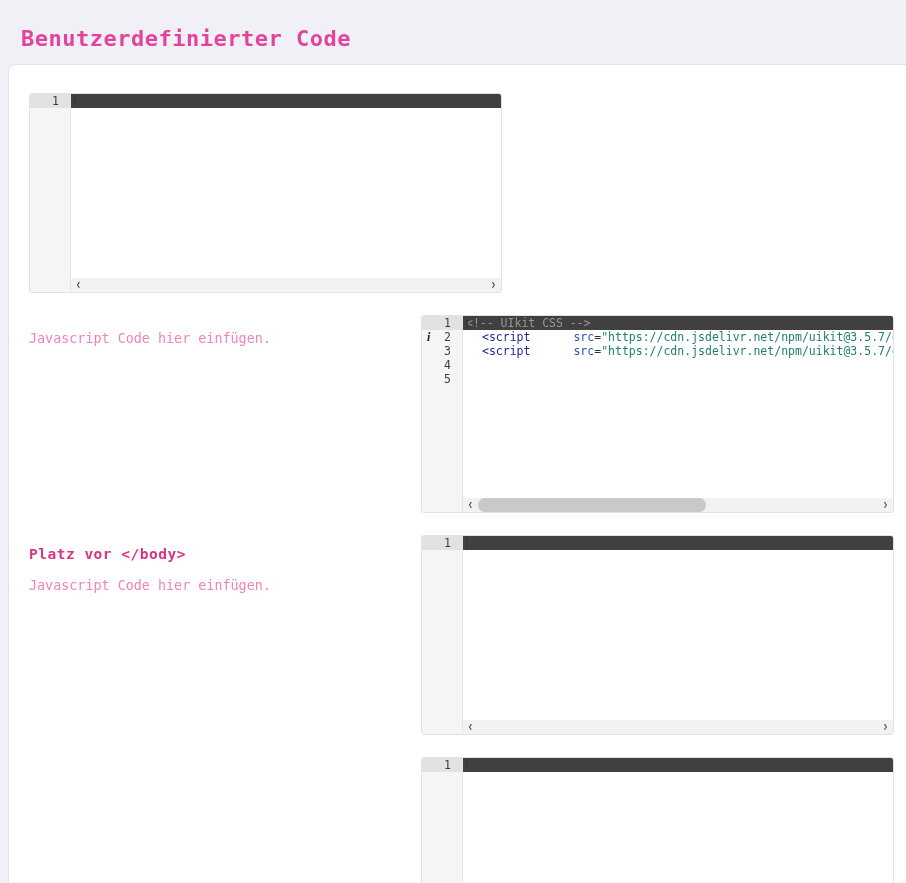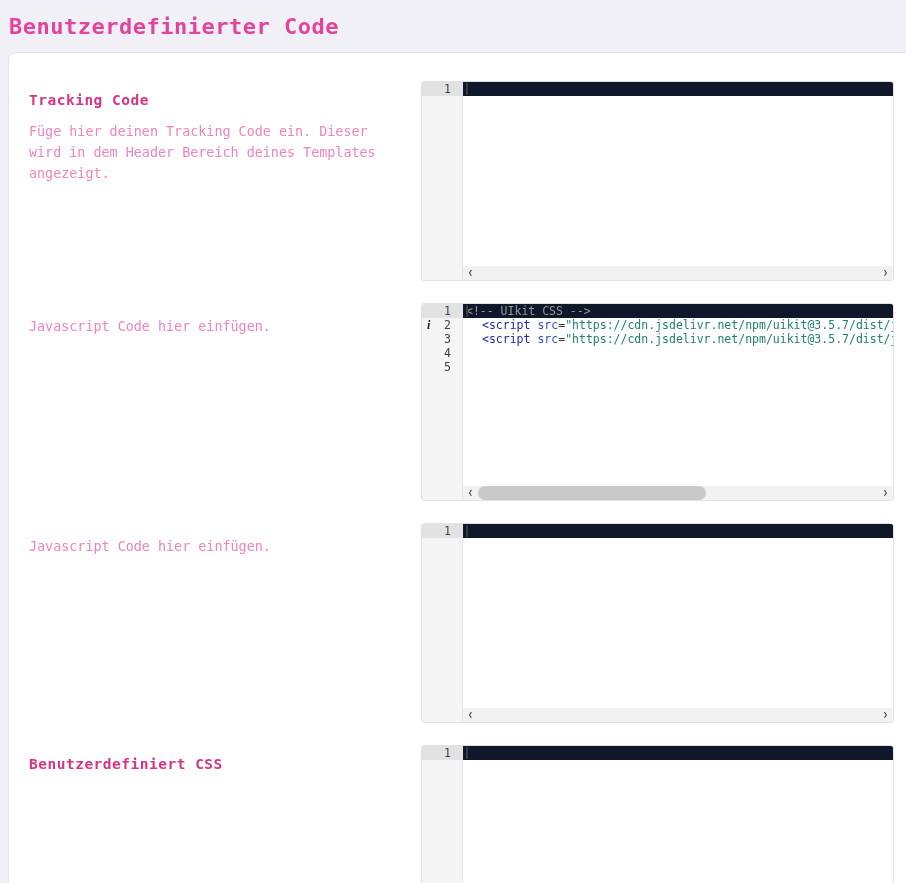--- a/index.html
+++ b/index.html
@@ -3,21 +3,21 @@
 <meta charset="utf-8">
 <style>
   html, body {
     margin: 0; padding: 0;
     width: 906px; height: 883px;
     overflow: hidden;
     background: #f2f0f7;
     font-family: "DejaVu Sans Mono", "Liberation Mono", monospace;
   }
   .page-title {
-    margin: 0;
+    margin: 12px;
     padding: 14px 6px 0 9px;
     font-size: 22px;
     font-weight: bold;
     color: #e2449c;
     letter-spacing: 0.5px;
   }
   .card {
     margin: 13px 0 0 8px;
     width: 912px;
     height: 1200px;
@@ -84,30 +84,30 @@
   .content { flex: 1; overflow: hidden; background: #fff; }
   .cline {
     height: 14px;
     line-height: 14px;
     font-size: 11.5px;
     white-space: pre;
     padding-left: 3px;
     position: relative;
     color: #333;
   }
-  .cline.l-active { background: #0f172a; }
+  .cline.l-active { background: #404040; }
   .cursor {
     position: absolute;
     left: 3px; top: 1px;
     width: 1.5px; height: 12px;
     background: #3a3a3a;
   }
   .tk-comment { color: #979797; }
   .tk-tag     { color: #2028a0; margin-left: 16px; }
-  .tk-attr    { color: #2d50bd; }
+  .tk-attr    { color: #2d50bd; margin-left: 36px; }
   .tk-punct   { color: #333333; }
   .tk-string  { color: #20806f; }
   .tk-plain   { color: #333333; }
   
   .hscroll {
     height: 14px;
     flex: 0 0 14px;
     display: flex;
     background: #f2f2f2;
   }
@@ -129,24 +129,20 @@
   }
 </style>
 </head>
 <body>
 
 <h1 class="page-title">Benutzerdefinierter Code</h1>
 
 <div class="card">
   <div id="sections">
   <div class="row">
-    <div class="left-col">
-      <h3 class="section-heading">Tracking Code</h3>
-      <p class="section-desc">Füge hier deinen Tracking Code ein. Dieser wird in dem Header Bereich deines Templates angezeigt.</p>
-    </div>
     <div class="editor">
       <div class="gutter">
             <div class="grow g-active"><span>1</span></div>
           </div>
       <div class="ed-right">
         <div class="content">
               <div class="cline l-active"><span class="cursor"></span></div>
             </div>
         <div class="hscroll" hidden="">
           <div class="hs-arrow">❮</div>
@@ -185,20 +181,21 @@
             <div class="hs-thumb" style="left: 0%; width: 57%;"></div>
           </div>
           <div class="hs-arrow">❯</div>
         </div>
       </div>
     </div>
   </div>
 
   <div class="row">
     <div class="left-col">
+      <h3 class="section-heading">Platz vor &lt;/body&gt;</h3>
       <p class="section-desc">Javascript Code hier einfügen.</p>
     </div>
     <div class="editor">
       <div class="gutter">
             <div class="grow g-active"><span>1</span></div>
           </div>
       <div class="ed-right">
         <div class="content">
               <div class="cline l-active"><span class="cursor"></span></div>
             </div>
@@ -208,21 +205,20 @@
             <div class="hs-thumb"></div>
           </div>
           <div class="hs-arrow">❯</div>
         </div>
       </div>
     </div>
   </div>
 
   <div class="row">
     <div class="left-col">
-      <h3 class="section-heading">Benutzerdefiniert CSS</h3>
     </div>
     <div class="editor">
       <div class="gutter">
             <div class="grow g-active"><span>1</span></div>
           </div>
       <div class="ed-right">
         <div class="content">
               <div class="cline l-active"><span class="cursor"></span></div>
             </div>
 

